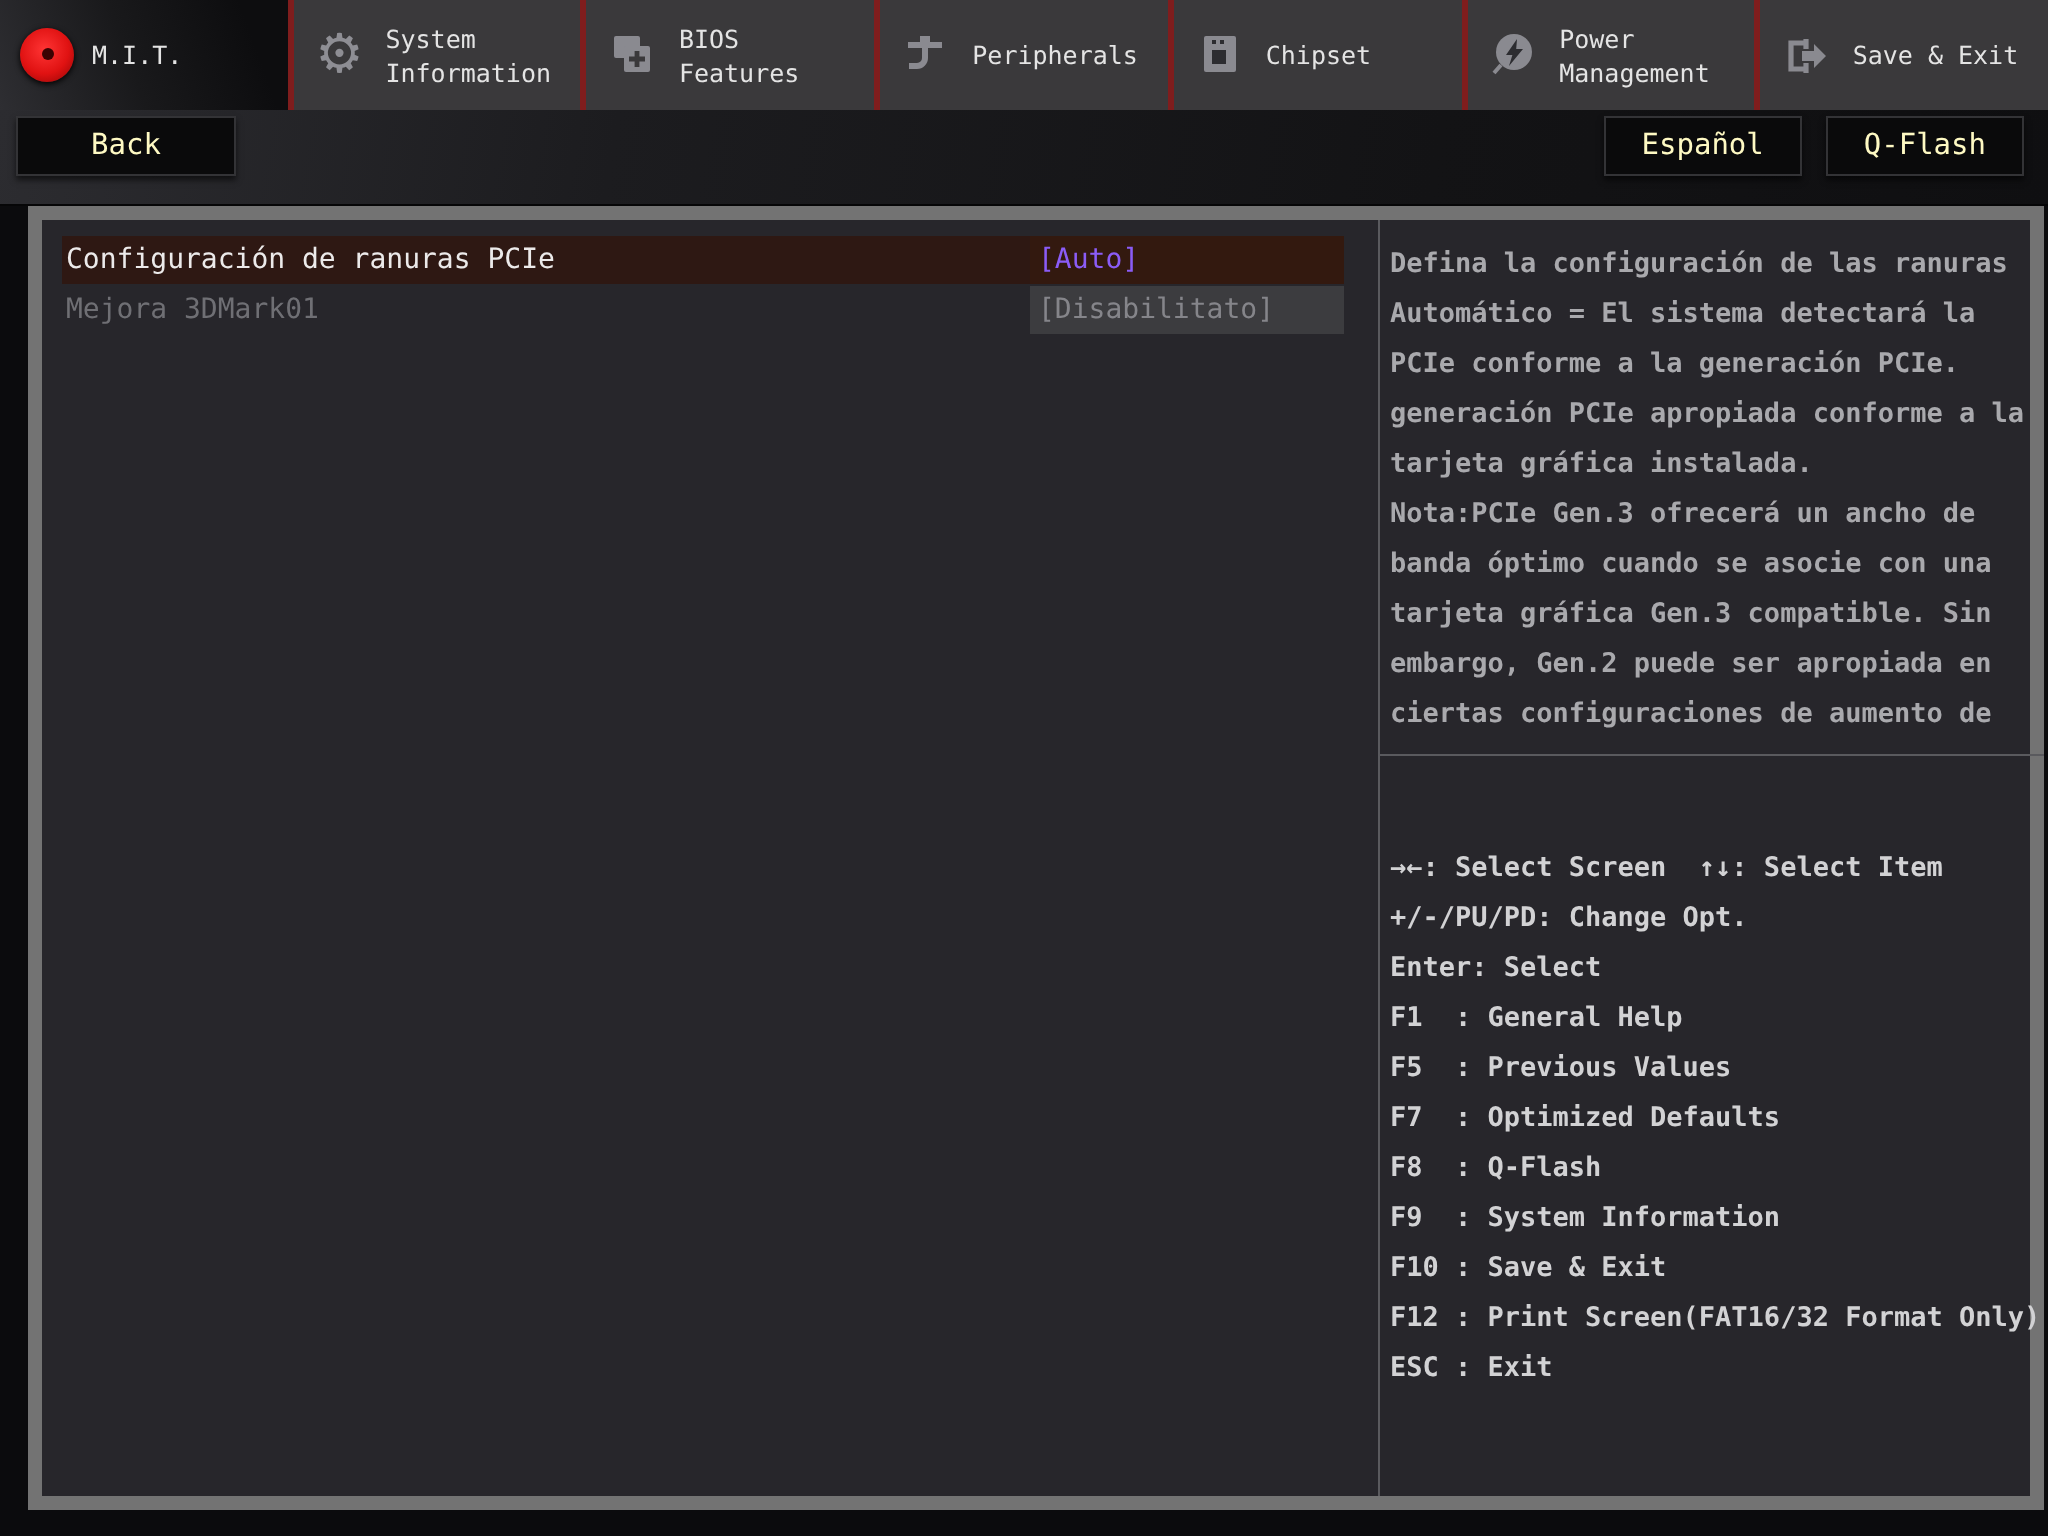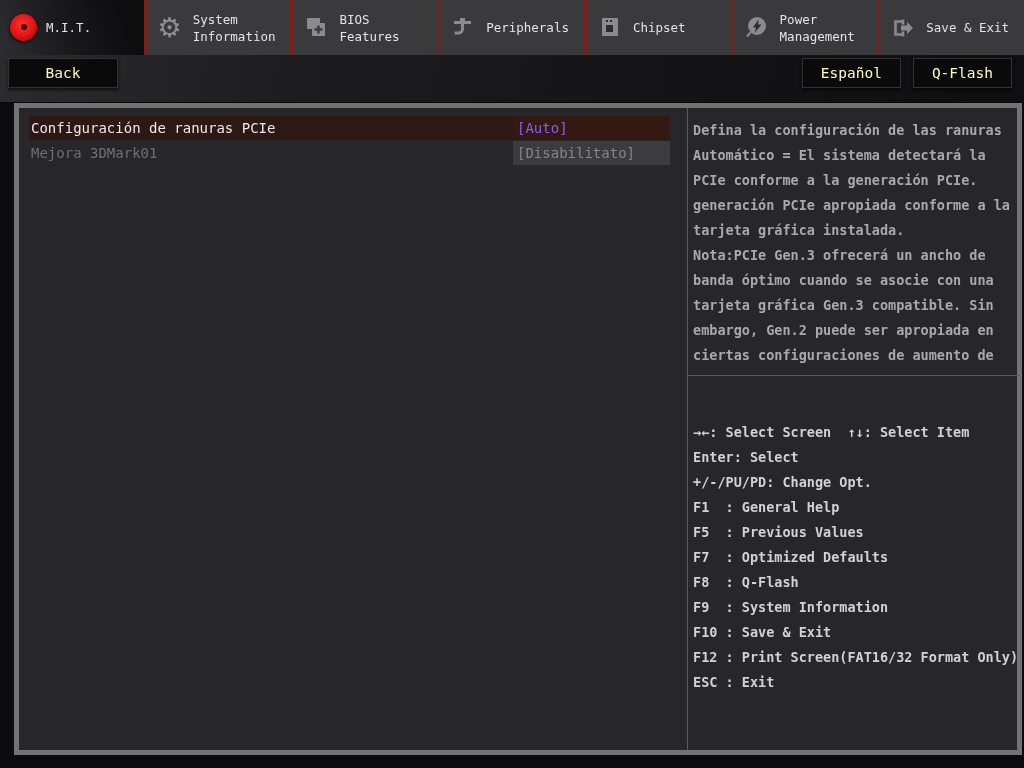--- a/index.html
+++ b/index.html
@@ -26,21 +26,21 @@
   .gear-glyph { font-family: "DejaVu Sans", sans-serif; font-size: 27px; color: #8e8e94; line-height: 1; }
 
   
   .subbar { height: 48px; background: linear-gradient(100deg, #2c2c30 0%, #1c1c1f 30%, #131315 70%, #0f0f11 100%); display: flex; align-items: flex-start; padding: 3px 12px 0 8px; gap: 12px; flex: 0 0 auto; border-bottom: 1px solid #060607; }
   .btn { height: 30px; min-width: 96px; background: #0a0a0b; border: 1px solid #333336; color: #fef9c3; font-family: "DejaVu Sans Mono", monospace; font-size: 14.5px; padding: 0 18px; cursor: pointer; box-shadow: 0 2px 3px rgba(0,0,0,0.6); }
   .btn-back { min-width: 110px; }
   .subbar-spacer { flex: 1; }
 
   
   .main { flex: 1; background: #0b0b0d; padding: 0 2px 13px 14px; }
-  .panel { width: 100%; height: 100%; background: #27262b; border: 5px solid #737373; display: flex; }
+  .panel { width: 100%; height: 100%; background: #27262b; border: 7px solid #737373; display: flex; }
   .left-pane { width: 668px; flex: 0 0 auto; padding-top: 8px; }
   .setting-row { height: 24px; margin: 0 0 1px 10px; width: 641px; display: flex; align-items: center; font-size: 14px; }
   .setting-row .s-label { flex: 1; padding-left: 2px; color: #6f6f74; }
   .setting-row .s-value { width: 157px; flex: 0 0 auto; padding-left: 4px; color: #85858a; background: #3c3c3f; height: 24px; line-height: 24px; }
   .setting-row.selected { background: #2e1813; }
   .setting-row.selected .s-label { color: #eceaea; }
   .setting-row.selected .s-value { background: #33190f; color: #8b5cf6; }
 
   .vdivider { width: 1px; background: #5a5a5e; flex: 0 0 auto; }
   .right-pane { flex: 1; display: flex; flex-direction: column; font-weight: bold; }
@@ -158,22 +158,22 @@
           <div class="help-line">tarjeta gráfica instalada.</div>
           <div class="help-line">Nota:PCIe Gen.3 ofrecerá un ancho de</div>
           <div class="help-line">banda óptimo cuando se asocie con una</div>
           <div class="help-line">tarjeta gráfica Gen.3 compatible. Sin</div>
           <div class="help-line">embargo, Gen.2 puede ser apropiada en</div>
           <div class="help-line">ciertas configuraciones de aumento de</div>
         </div>
         <div class="hdivider"></div>
         <div class="keys-box">
           <div class="key-line">→←: Select Screen  ↑↓: Select Item</div>
+          <div class="key-line">+/-/PU/PD: Change Opt.</div>
           <div class="key-line">Enter: Select</div>
-          <div class="key-line">+/-/PU/PD: Change Opt.</div>
           <div class="key-line">F1  : General Help</div>
           <div class="key-line">F5  : Previous Values</div>
           <div class="key-line">F7  : Optimized Defaults</div>
           <div class="key-line">F8  : Q-Flash</div>
           <div class="key-line">F9  : System Information</div>
           <div class="key-line">F10 : Save &amp; Exit</div>
           <div class="key-line">F12 : Print Screen(FAT16/32 Format Only)</div>
           <div class="key-line">ESC : Exit</div>
         </div>
       </section>

